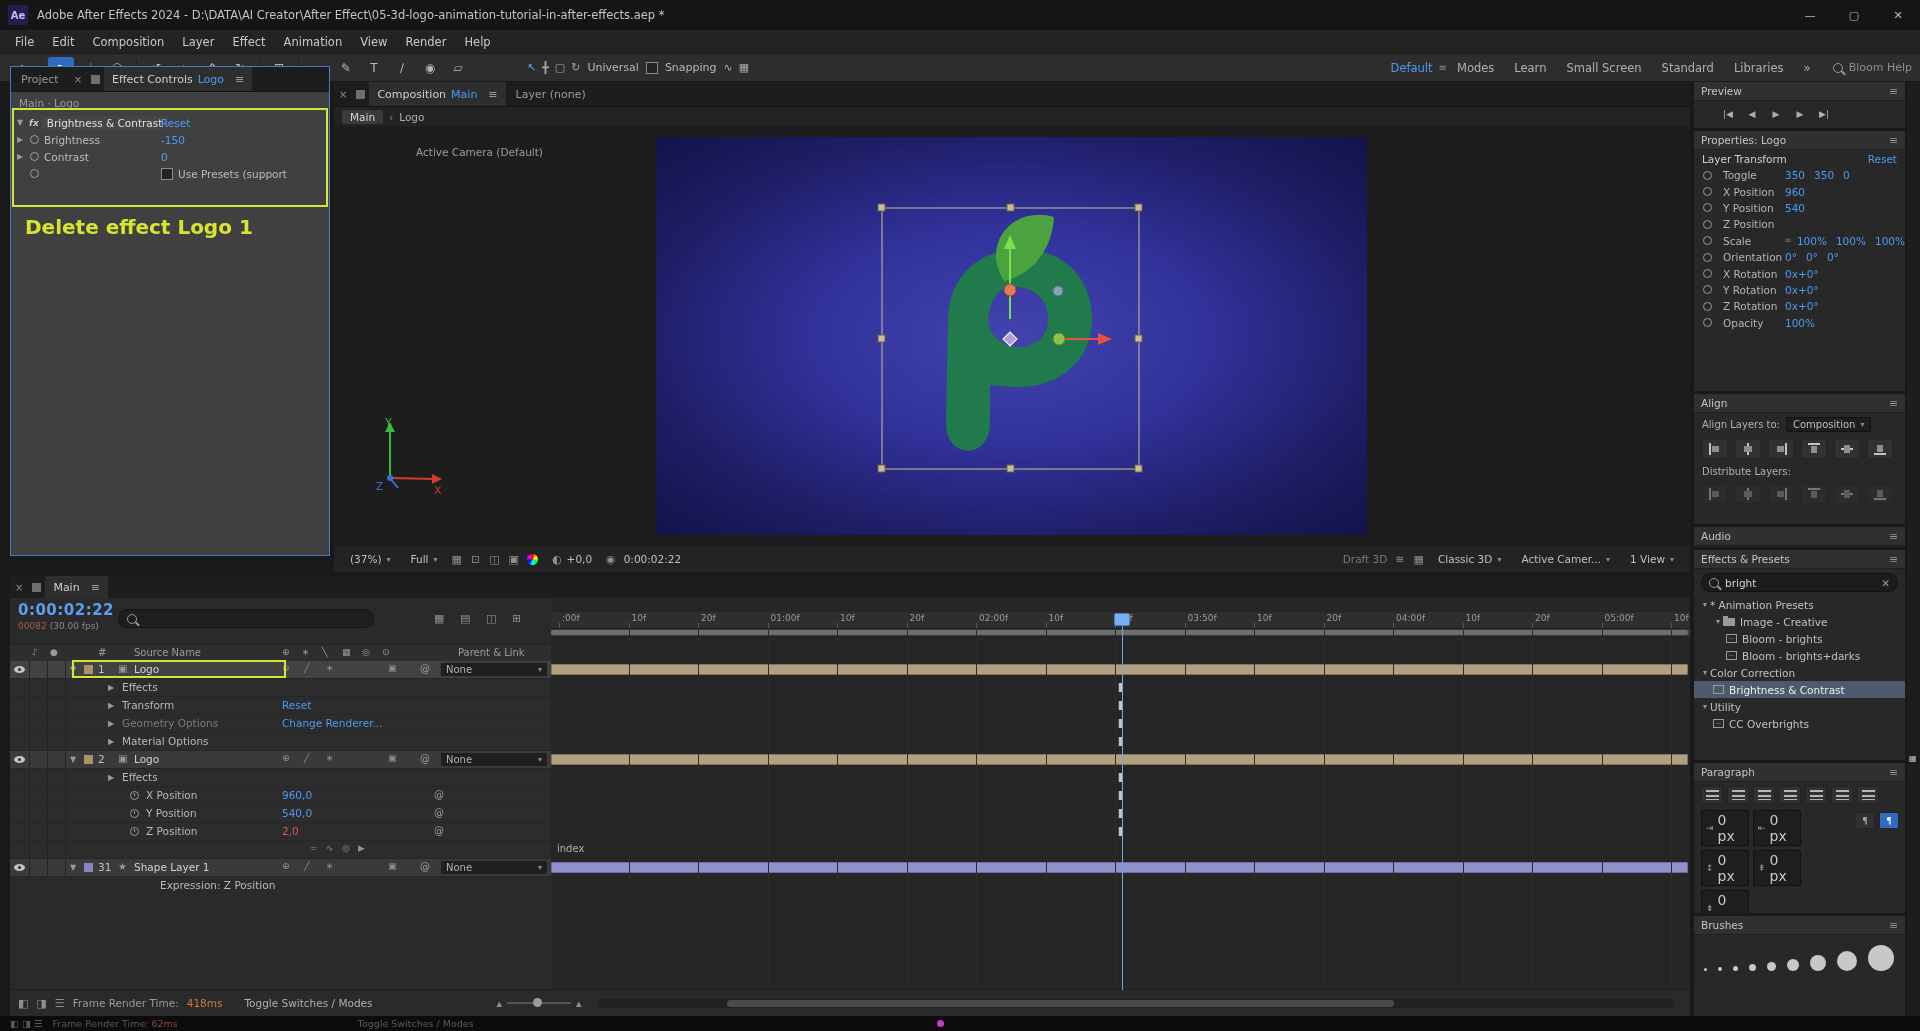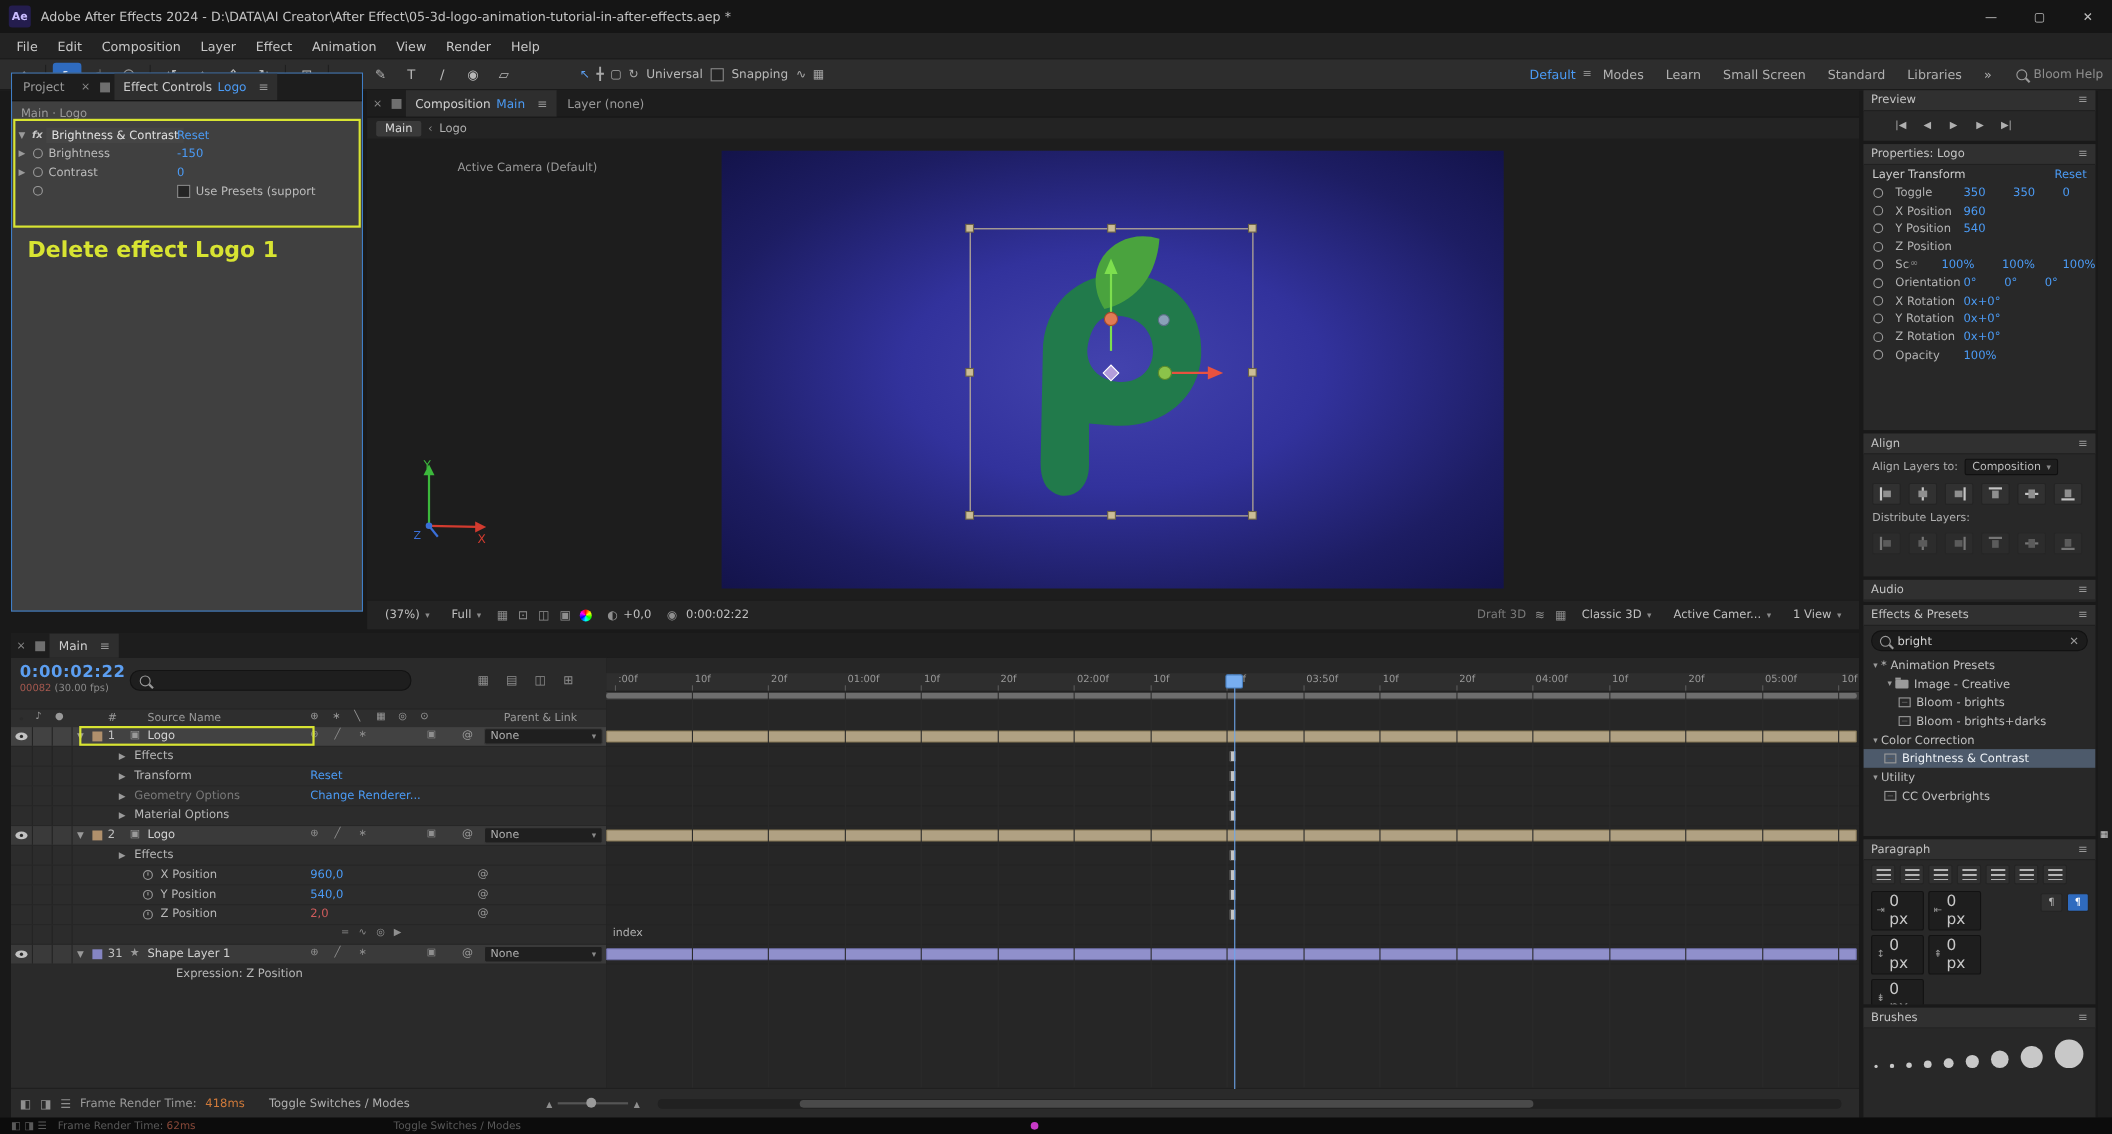--- a/index.html
+++ b/index.html
@@ -74,21 +74,21 @@
   .dim-btn{color:#7a7a7a}
   
   #right-panel{position:absolute;left:1694px;top:82px;width:211px;height:934px;display:flex;flex-direction:column;gap:3px}
   .sect{background:#282828;overflow:hidden;flex:none}
   .sect-h{height:18px;background:#303030;display:flex;align-items:center;padding:0 7px;font-size:10.5px;color:#c4c4c4;border-bottom:1px solid #202020}
   .sect-h .hm{margin-left:auto;color:#9a9a9a}
   #transport{height:26px;display:flex;align-items:center;justify-content:flex-start;gap:4px;padding-left:24px}
   .tbtn{min-width:20px;height:18px;display:flex;align-items:center;justify-content:center;color:#b0b0b0;font-size:9px}
   .prow{position:relative;height:16.4px;display:flex;align-items:center;padding-left:8px}
   .plabel{width:62px;color:#b4b4b4;font-size:10.5px;overflow:hidden;white-space:nowrap;margin-left:6px}
-  .pvals{display:flex;gap:25px}
+  .pvals{display:flex;gap:9px}
   .pval{color:#4b9bf5;font-size:10.5px;white-space:nowrap}
   .plink{color:#8a8a8a;font-size:9px;margin-right:-4px}
   .subhdr{height:17px;display:flex;align-items:center;padding:0 8px;color:#cfcfcf;font-size:10.5px}
   .subhdr .rst{margin-left:auto;color:#4b9bf5}
   .alrow{display:flex;align-items:center;padding:4px 8px;gap:6px;font-size:10px;color:#b0b0b0}
   .chip{display:inline-flex;align-items:center;gap:5px;background:#1e1e1e;border:1px solid #101010;border-radius:2px;padding:1px 6px;color:#bdbdbd;font-size:10px}
   .alicons{display:flex;gap:7px;padding:3px 8px}
   .alb{width:24px;height:18px;display:flex;align-items:center;justify-content:center;background:#313131;border:1px solid #242424;border-radius:2px}
   .ali{position:relative;width:12px;height:12px}
   .ali::before{content:"";position:absolute;background:#c4c4c4}

